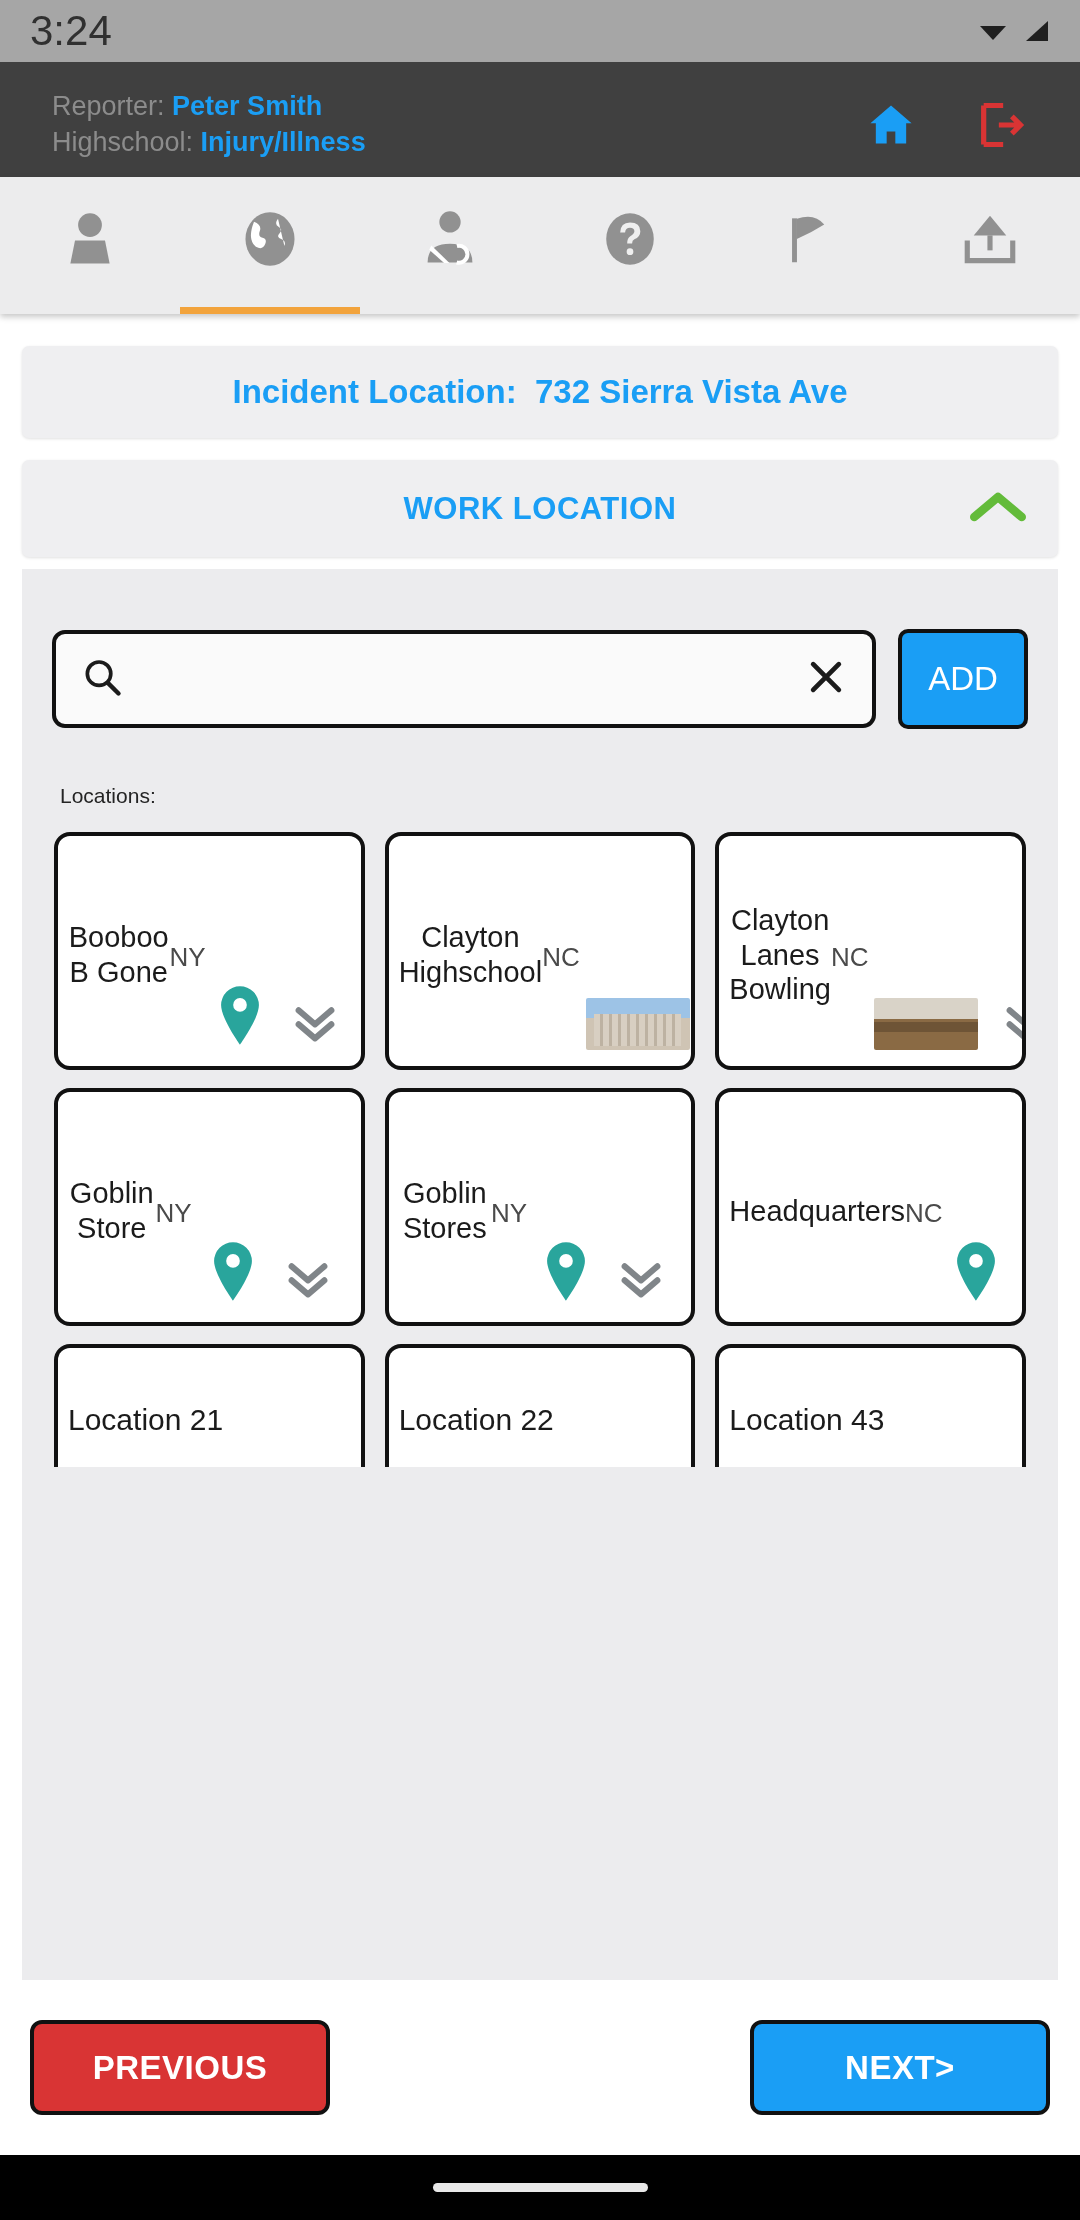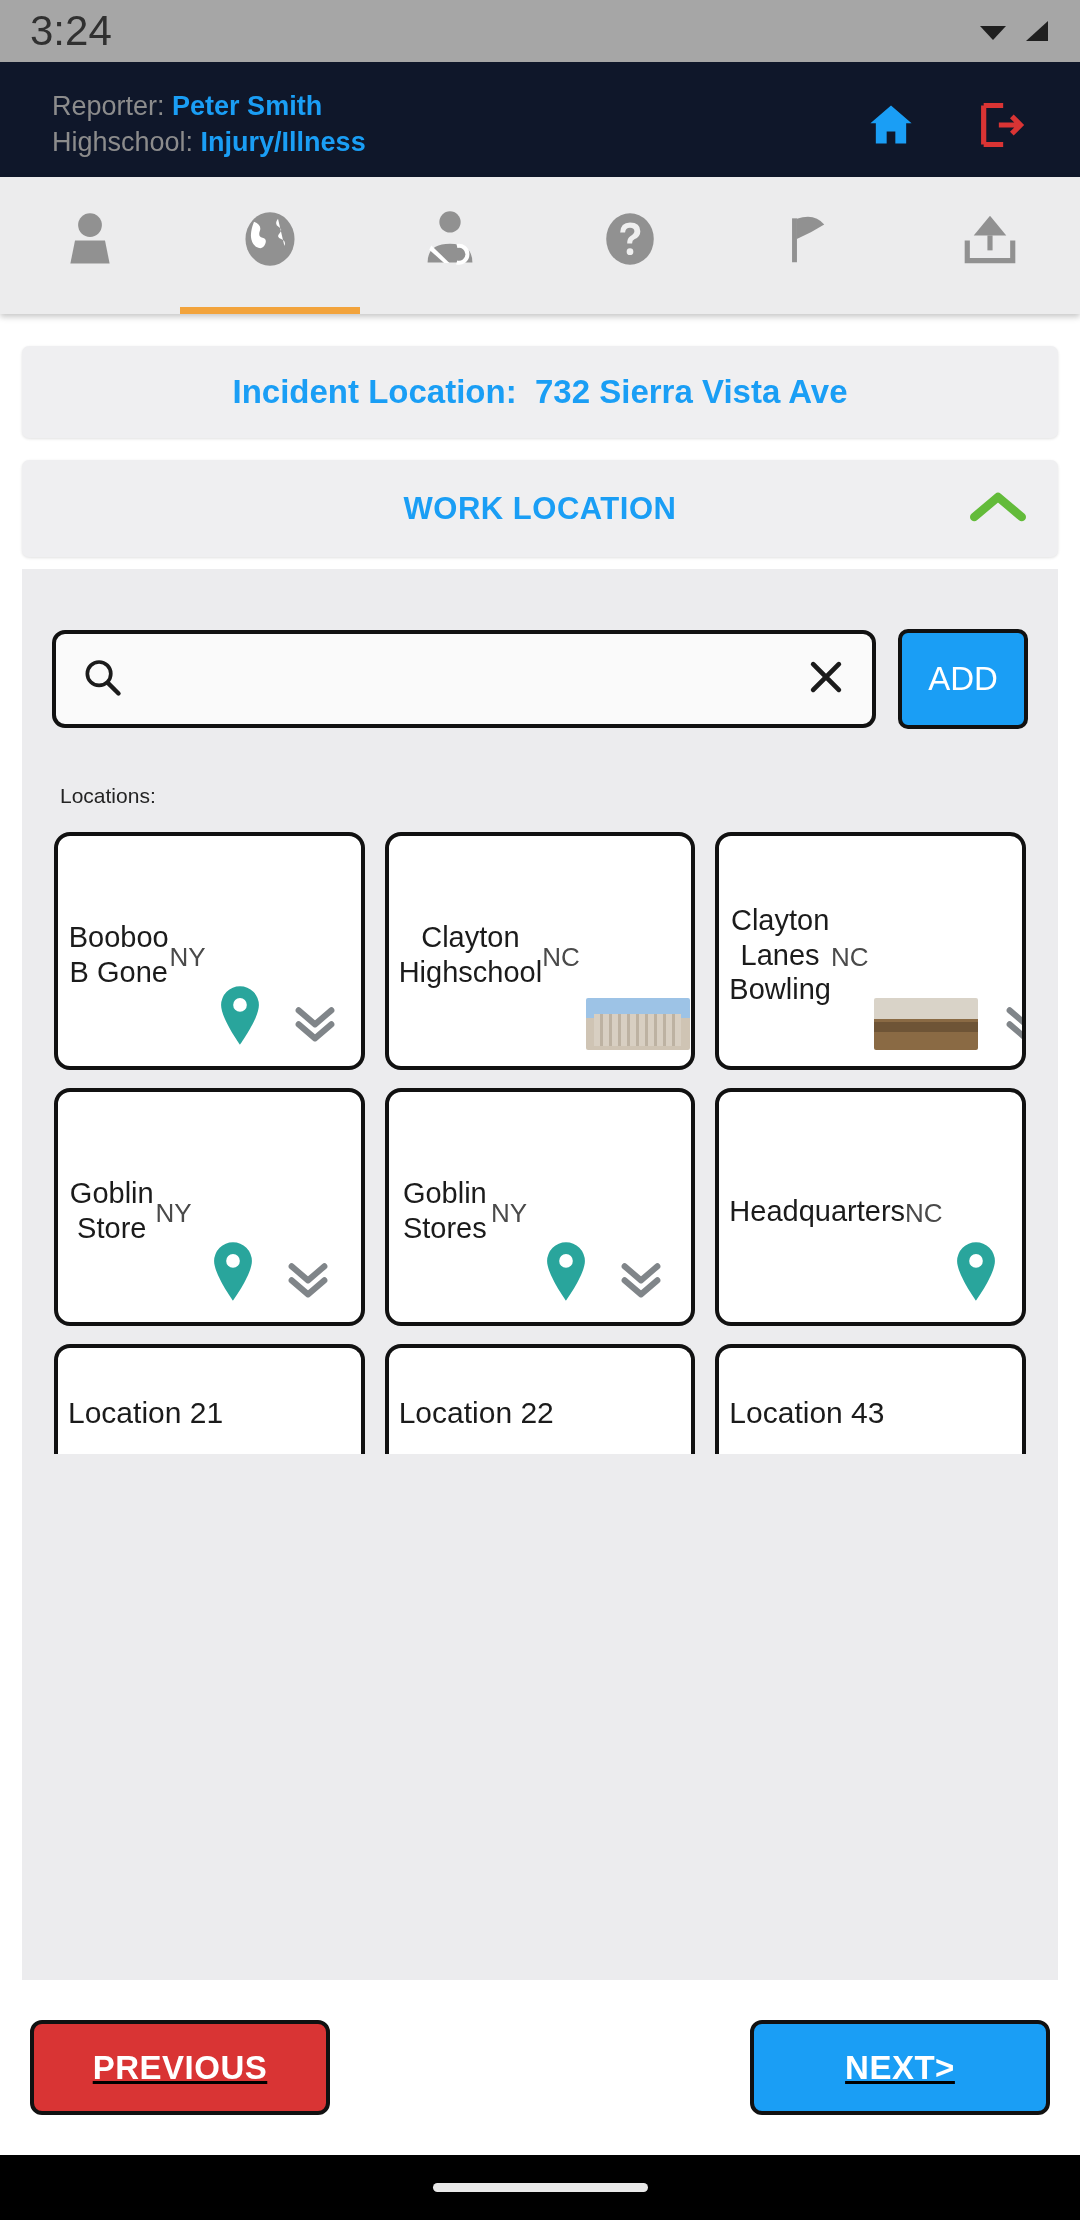--- a/index.html
+++ b/index.html
@@ -16,21 +16,21 @@
     height: 62px; background: #a6a6a6; display: flex; align-items: center;
     padding: 0 30px; flex: 0 0 62px;
   }
   .statusbar .clock { font-size: 42px; color: #303030; letter-spacing: 0px; }
   .statusbar .sb-right { margin-left: auto; display: flex; align-items: center; gap: 14px; }
   .wifi-ico { width: 30px; height: 24px; position: relative; }
   .wifi-ico svg, .sig-ico svg { display:block; }
 
   
   .header {
-    background: #0f172a; flex: 0 0 115px; display: flex; align-items: center;
+    background: #404040; flex: 0 0 115px; display: flex; align-items: center;
     padding: 10px 36px 0 52px;
   }
   .hdr-texts { display: flex; flex-direction: column; gap: 5px; }
   .hdr-line { font-size: 27px; color: #8c8c8c; white-space: nowrap; }
   .hdr-line b { color: #1a9ef5; font-weight: bold; }
   .hdr-icons { margin-left: auto; display: flex; align-items: center; gap: 52px; padding-right: 14px;}
   .hdr-icon { width: 58px; height: 58px; display:flex; align-items:center; justify-content:center; }
 
   
   .tabbar {
@@ -103,26 +103,26 @@
   }
   .card .cname { font-size: 29px; color: #1b1b1b; text-align:center; line-height: 1.2; }
   .card .cstate { font-size: 26px; color: #4a4a4a; margin-top: 4px; }
   .card .crow {
     margin-top: auto; width: 100%; display: flex; align-items: flex-end;
     justify-content: center; gap: 14px; padding: 0 6px 6px 6px;
   }
   .card .media { width: 104px; height: 52px; border-radius: 2px; overflow: hidden; display:block; }
   .card .pin { width: 54px; height: 66px; }
   .card .dchev { width: 56px; height: 56px; margin-left: 6px; }
-  .card.clipped { height: 110px; border-bottom: none; border-radius: 16px 16px 0 0; padding-top: 34px; }
+  .card.clipped { height: 123px; border-bottom: none; border-radius: 16px 16px 0 0; padding-top: 34px; }
   .card.clipped .cname { font-size: 30px; }
 
   .footer {
     flex: 0 0 175px; background: #fff; display: flex; align-items: center;
-    justify-content: space-between; padding: 0 30px; text-decoration: underline;
+    justify-content: space-between; padding: 0 30px;
   }
   .navbtn {
     border: 4px solid #111; border-radius: 12px; color: #fff;
     font-size: 33px; font-weight: bold; letter-spacing: .5px;
     display: flex; align-items: center; justify-content: center;
     width: 300px; height: 95px;
   }
   .navbtn.prev { background: #d93434; }
   .navbtn.next { background: #1a9ef5; }
 

